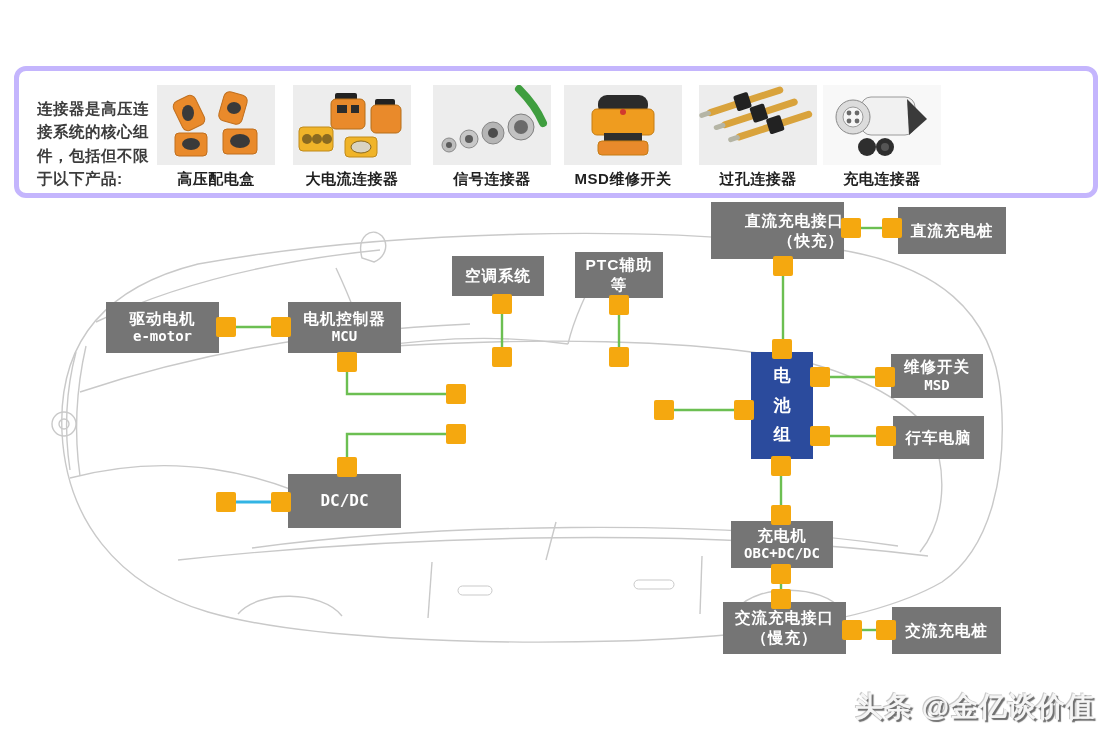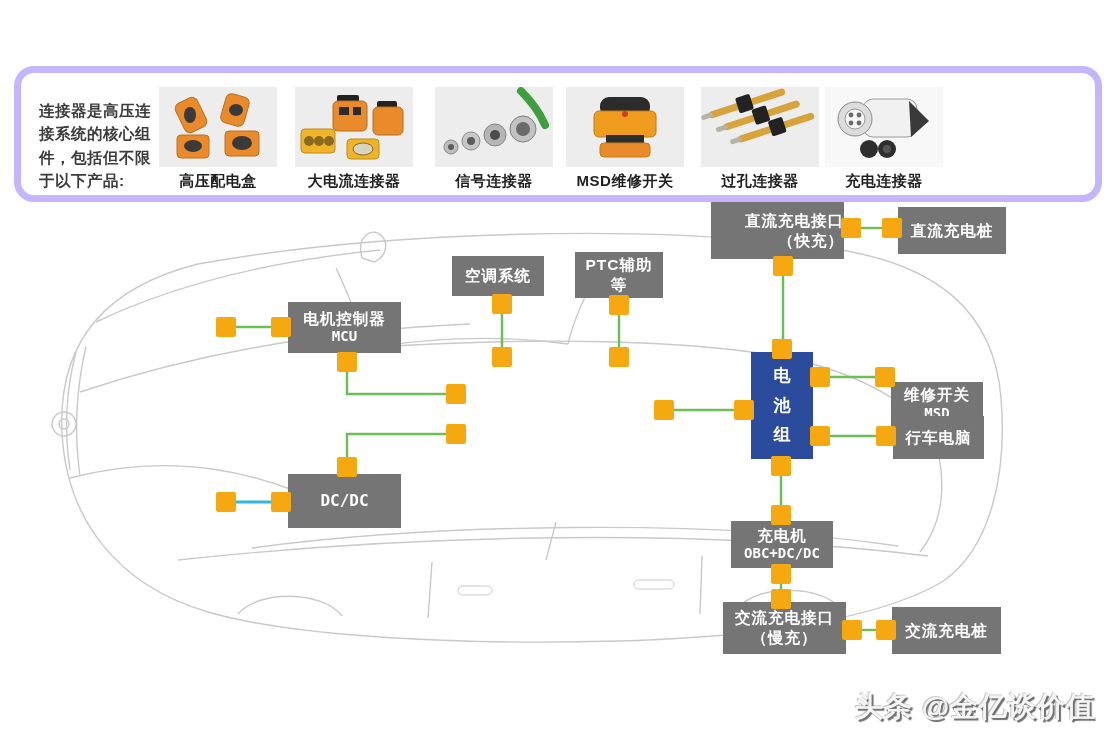--- a/index.html
+++ b/index.html
@@ -2,21 +2,21 @@
 <html><head>
 <meta charset="utf-8">
 <style>
   html,body{margin:0;padding:0;}
   body{width:1107px;height:735px;background:#ffffff;overflow:hidden;position:relative;
        font-family:"Liberation Sans",sans-serif;}
   #stage{position:absolute;left:0;top:0;width:1107px;height:735px;}
 
   
   #banner{position:absolute;left:14px;top:66px;width:1074px;height:122px;
-          border:7px solid #c4b5fd;border-radius:20px;background:#fff;}
+          border:5px solid #c4b5fd;border-radius:12px;background:#fff;}
   #intro{position:absolute;left:18px;top:26px;width:114px;
          font-size:15.5px;font-weight:bold;color:#3c3c3c;line-height:1.5;letter-spacing:.5px;}
   .tile{position:absolute;top:14px;width:122px;text-align:center;}
   .tile .pic{width:118px;height:80px;margin:0 auto;background:#ededed;overflow:hidden;}
   .tile .pic.lite{background:#f8f8f8;}
   .tile .plabel{margin-top:5px;font-size:15px;font-weight:bold;color:#1f1f1f;letter-spacing:.5px;}
 
   
   svg.layer{position:absolute;left:0;top:0;width:1107px;height:735px;}
   #car-layer{z-index:1;} #line-layer{z-index:3;}
@@ -196,20 +196,24 @@
     <path class="hv" d="M783 276 V339"></path>
     <path class="hv" d="M861 228 H882"></path>
     <path class="hv" d="M830 377 H875"></path>
     <path class="hv" d="M830 436 H876"></path>
     <path class="hv" d="M781 476 V505"></path>
     <path class="hv" d="M781 584 V589"></path>
     <path class="hv" d="M861 630 H876"></path>
     <path class="lv" d="M236 502 H271"></path>
   </svg>
 
+  <div class="box" id="box-drive_motor" style="left:106px;top:302px;width:113px;height:51px;">
+    <div>驱动电机</div>
+    <div class="mono">e-motor</div>
+  </div>
 
   <div class="box" id="box-mcu" style="left:288px;top:302px;width:113px;height:51px;">
     <div>电机控制器</div>
     <div class="mono">MCU</div>
   </div>
 
   <div class="box" id="box-hvac" style="left:452px;top:256px;width:92px;height:40px;">
     <div>空调系统</div>
   </div>
 
@@ -225,21 +229,21 @@
 
   <div class="box" id="box-dc_charge_pile" style="left:898px;top:207px;width:108px;height:47px;">
     <div>直流充电桩</div>
   </div>
 
 
   <div class="box" id="box-battery" style="left:751px;top:352px;width:62px;height:107px;">
     <div class="vlabel">电池组</div>
   </div>
 
-  <div class="box" id="box-msd" style="left:891px;top:354px;width:92px;height:44px;margin-top:28px;">
+  <div class="box" id="box-msd" style="left:891px;top:354px;width:92px;height:44px;">
     <div>维修开关</div>
     <div class="mono">MSD</div>
   </div>
 
   <div class="box" id="box-trip_computer" style="left:893px;top:416px;width:91px;height:43px;">
     <div>行车电脑</div>
   </div>
 
 
   <div class="box" id="box-dcdc" style="left:288px;top:474px;width:113px;height:54px;">

